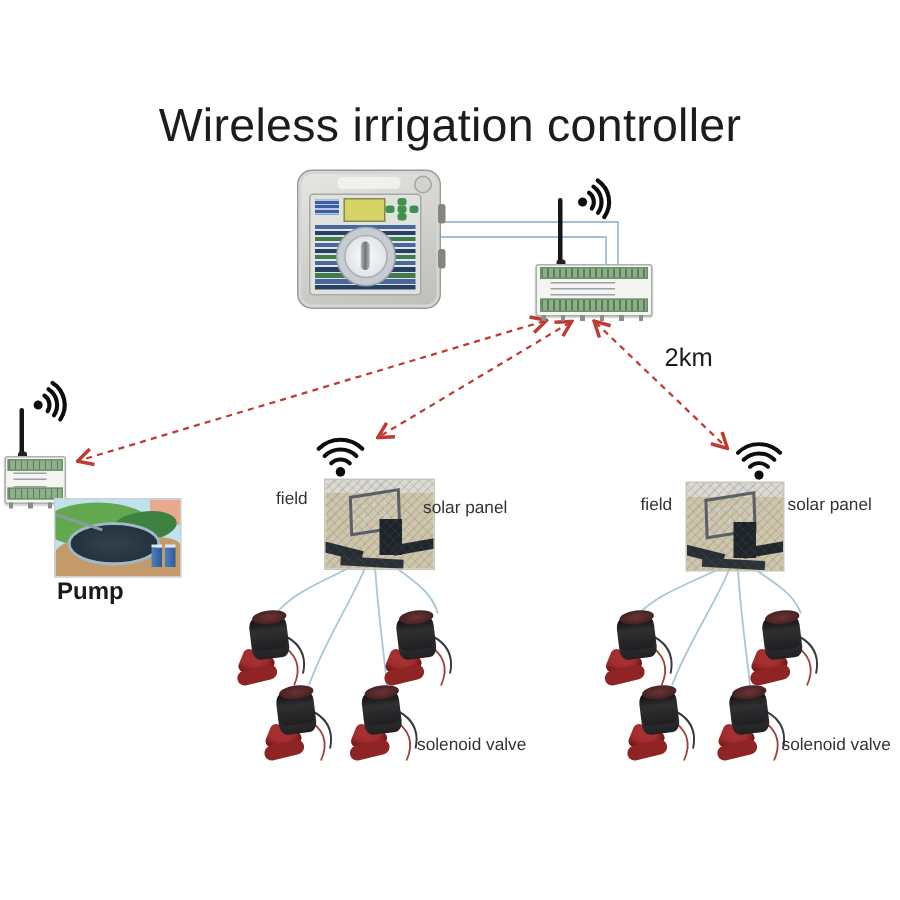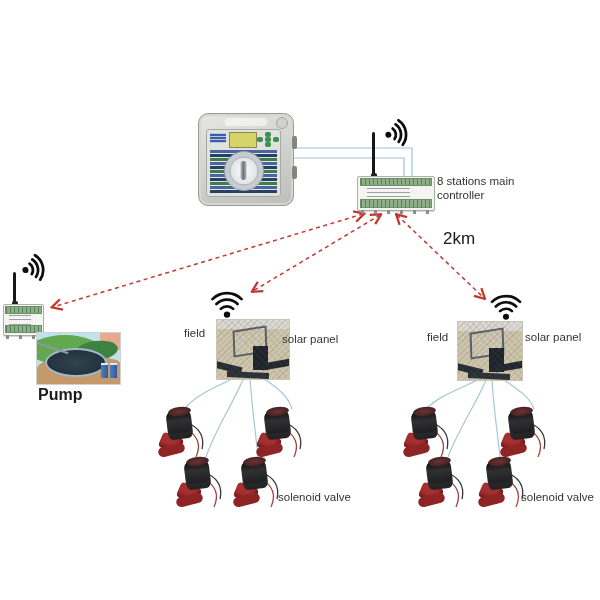--- a/index.html
+++ b/index.html
@@ -102,20 +102,21 @@
   .vbody{position:absolute;left:0;top:30px;width:22px;height:16px;border-radius:4px;
          transform:rotate(22deg);background:#a62f2f;box-shadow:inset -3px -3px 4px rgba(60,0,0,.55);}
   .vflange{position:absolute;left:-2px;top:40px;width:27px;height:10px;border-radius:5px;
            transform:rotate(-14deg);background:#8e2424;}
 </style>
 </head>
 <body>
 
 <div class="canvas">
 
+  <h1 class="title">Wireless irrigation controller</h1>
 
   <svg class="overlay" viewBox="0 0 600 600">
     <defs>
       <marker id="ah" viewBox="0 0 10 10" refX="8" refY="5" markerWidth="9" markerHeight="9" orient="auto-start-reverse">
         <path d="M1.5,1 L9,5 L1.5,9" fill="none" stroke="#bf3a30" stroke-width="1.7"></path>
       </marker>
     </defs>
 
     <polyline class="link" points="292,148 412,148 412,176"></polyline>
     <polyline class="link" points="292,158 404,158 404,176"></polyline>
@@ -168,21 +169,20 @@
   </div>
   <div class="module" style="left:357px;top:176px;width:76px;height:33px;">
     <div class="mod-strip top"></div>
     <i class="mline" style="top:34%;"></i>
       <i class="mline" style="top:46%;"></i>
       <i class="mline" style="top:58%;"></i>
     <div class="mod-strip bottom"></div>
     <div class="mod-feet"></div>
   </div>
 
-  <div class="small-label" style="left:437px;top:175px;width:86px;">8 stations main controller</div>
   <div class="big-label" style="left:443px;top:229px;font-size:17px;">2km</div>
 
   <div class="wifi" style="left:19px;top:253px;width:32px;height:30px;transform:rotate(-12deg);">
     <svg viewBox="0 0 36 32">
         <circle cx="7" cy="16" r="3.4"></circle>
       <path d="M13,10 A8.5,8.5 0 0 1 13,22"></path>
         <path d="M17,6 A14,14 0 0 1 17,26"></path>
       <path d="M21,2 A19.5,19.5 0 0 1 21,30"></path>
       </svg>
   </div>

